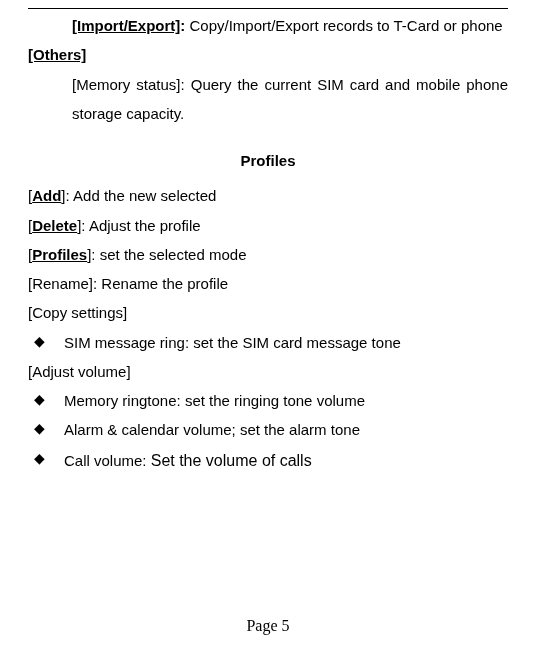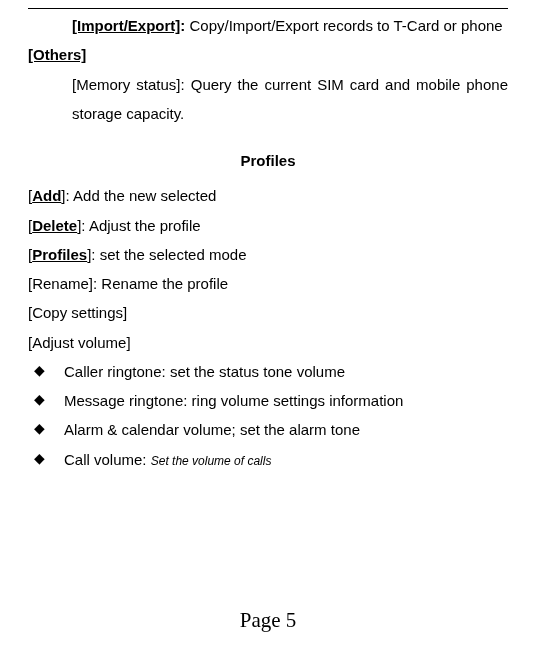--- a/index.html
+++ b/index.html
@@ -57,25 +57,24 @@
       left: 0;
       font-size: 14px;
     }
     .page-footer {
       position: absolute;
       bottom: 8px;
       left: 0;
       right: 0;
       text-align: center;
       font-family: "Times New Roman", Times, serif;
-      font-size: 21px;
+      font-size: 16px;
     }
     .smaller {
-      font-size: 12px;
-      font-style: italic;
+      font-size: 16px;
     }
   </style>
 </head>
 <body>
 
 <div class="top-rule"></div>
 
 <div class="para-justify">
   <span class="bold underline">[Import/Export]</span><span class="bold">:</span><span> Copy/Import/Export records to T-Card or phone</span>
 </div>
@@ -100,26 +99,26 @@
 
 <div class="entry">
   <span>[</span><span class="bold underline">Profiles</span><span>]: </span><span>set the selected mode</span>
 </div>
 
 <div class="entry">[Rename]: Rename the profile</div>
 
 <div class="entry">[Copy settings]</div>
 
 <ul class="bullet-list">
+  <li>SIM message ring: set the SIM card message tone</li>
 </ul>
 
 <div class="entry">[Adjust volume]</div>
 
 <ul class="bullet-list">
-  <li>Caller ringtone: set the status tone volume</li>
-  <li>Message ringtone: ring volume settings information</li>
+  <li>Memory ringtone: set the ringing tone volume</li>
   <li>Alarm &amp; calendar volume; set the alarm tone</li>
   <li>
     <span>Call volume: </span><span class="smaller">Set the volume of calls</span>
   </li>
 </ul>
 
 <div class="page-footer">Page 5</div>
 
 </body></html>

